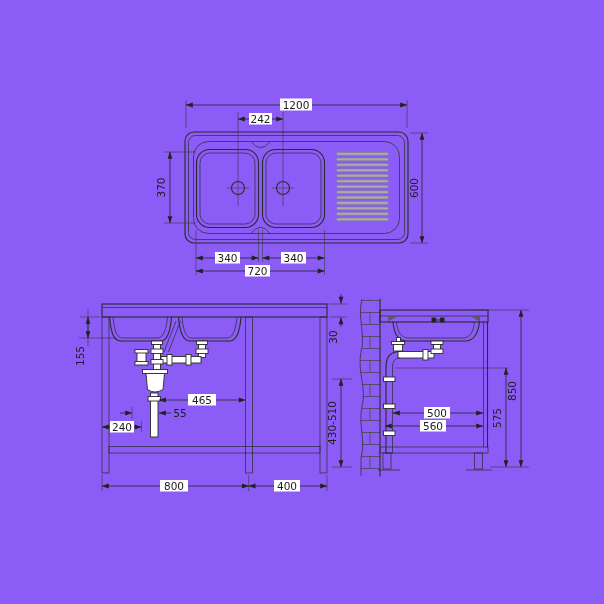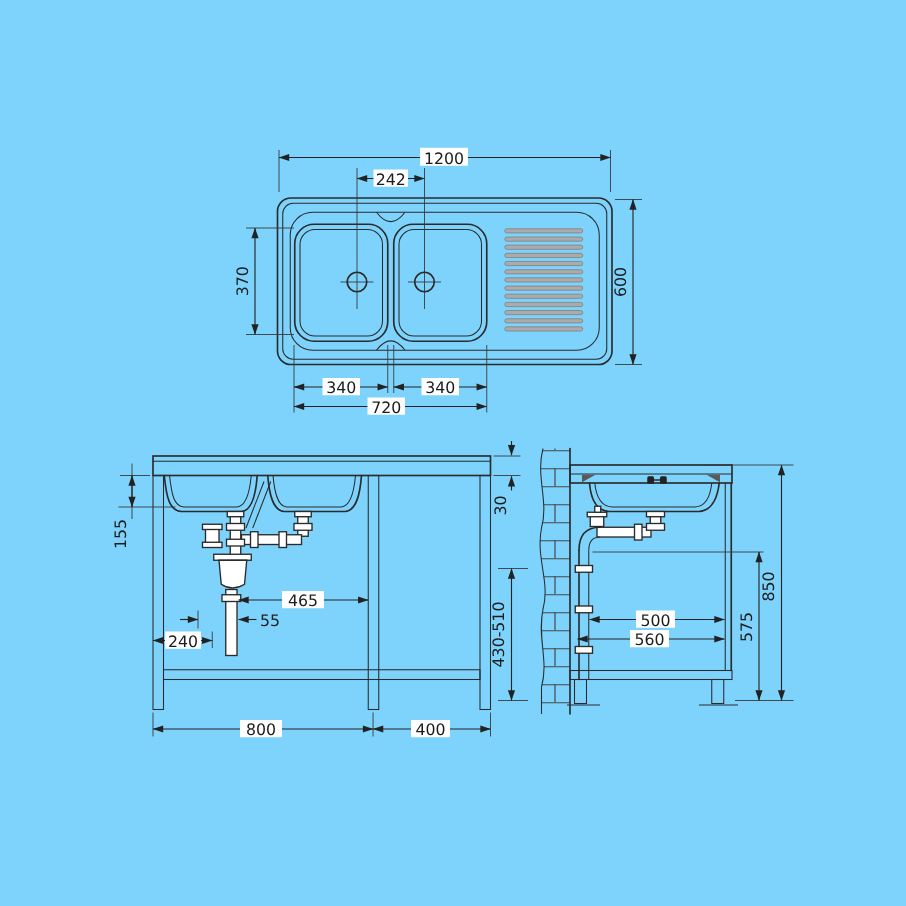--- a/index.html
+++ b/index.html
@@ -1,16 +1,16 @@
 <!DOCTYPE html>
 <html><head>
 <meta charset="utf-8">
 <style>
   html,body{margin:0;padding:0;background:#ffffff;}
-  .stage{position:relative;width:604px;height:604px;background:#7dd3fc;overflow:hidden;}
+  .stage{position:relative;width:604px;height:604px;background:#8b5cf6;overflow:hidden;}
   svg{position:absolute;left:0;top:0;}
   .ln{stroke:#2b2b2b;stroke-width:1.1;fill:none;stroke-linecap:round;}
   .tn{stroke:#2b2b2b;stroke-width:0.7;fill:none;}
   .hair{stroke:#3a3a3a;stroke-width:0.6;fill:none;}
   .dim{stroke:#222;stroke-width:0.75;fill:none;}
   .pip{stroke:#2b2b2b;stroke-width:0.9;fill:#fff;}
   .rib{fill:#ababab;stroke:#7e7e7e;stroke-width:0.5;}
   .wht{fill:#fff;stroke:none;}
   .wedge{fill:#5a5a5a;stroke:none;}
   text{font:10.5px "DejaVu Sans", sans-serif;fill:#1c1c1c;text-anchor:middle;}

